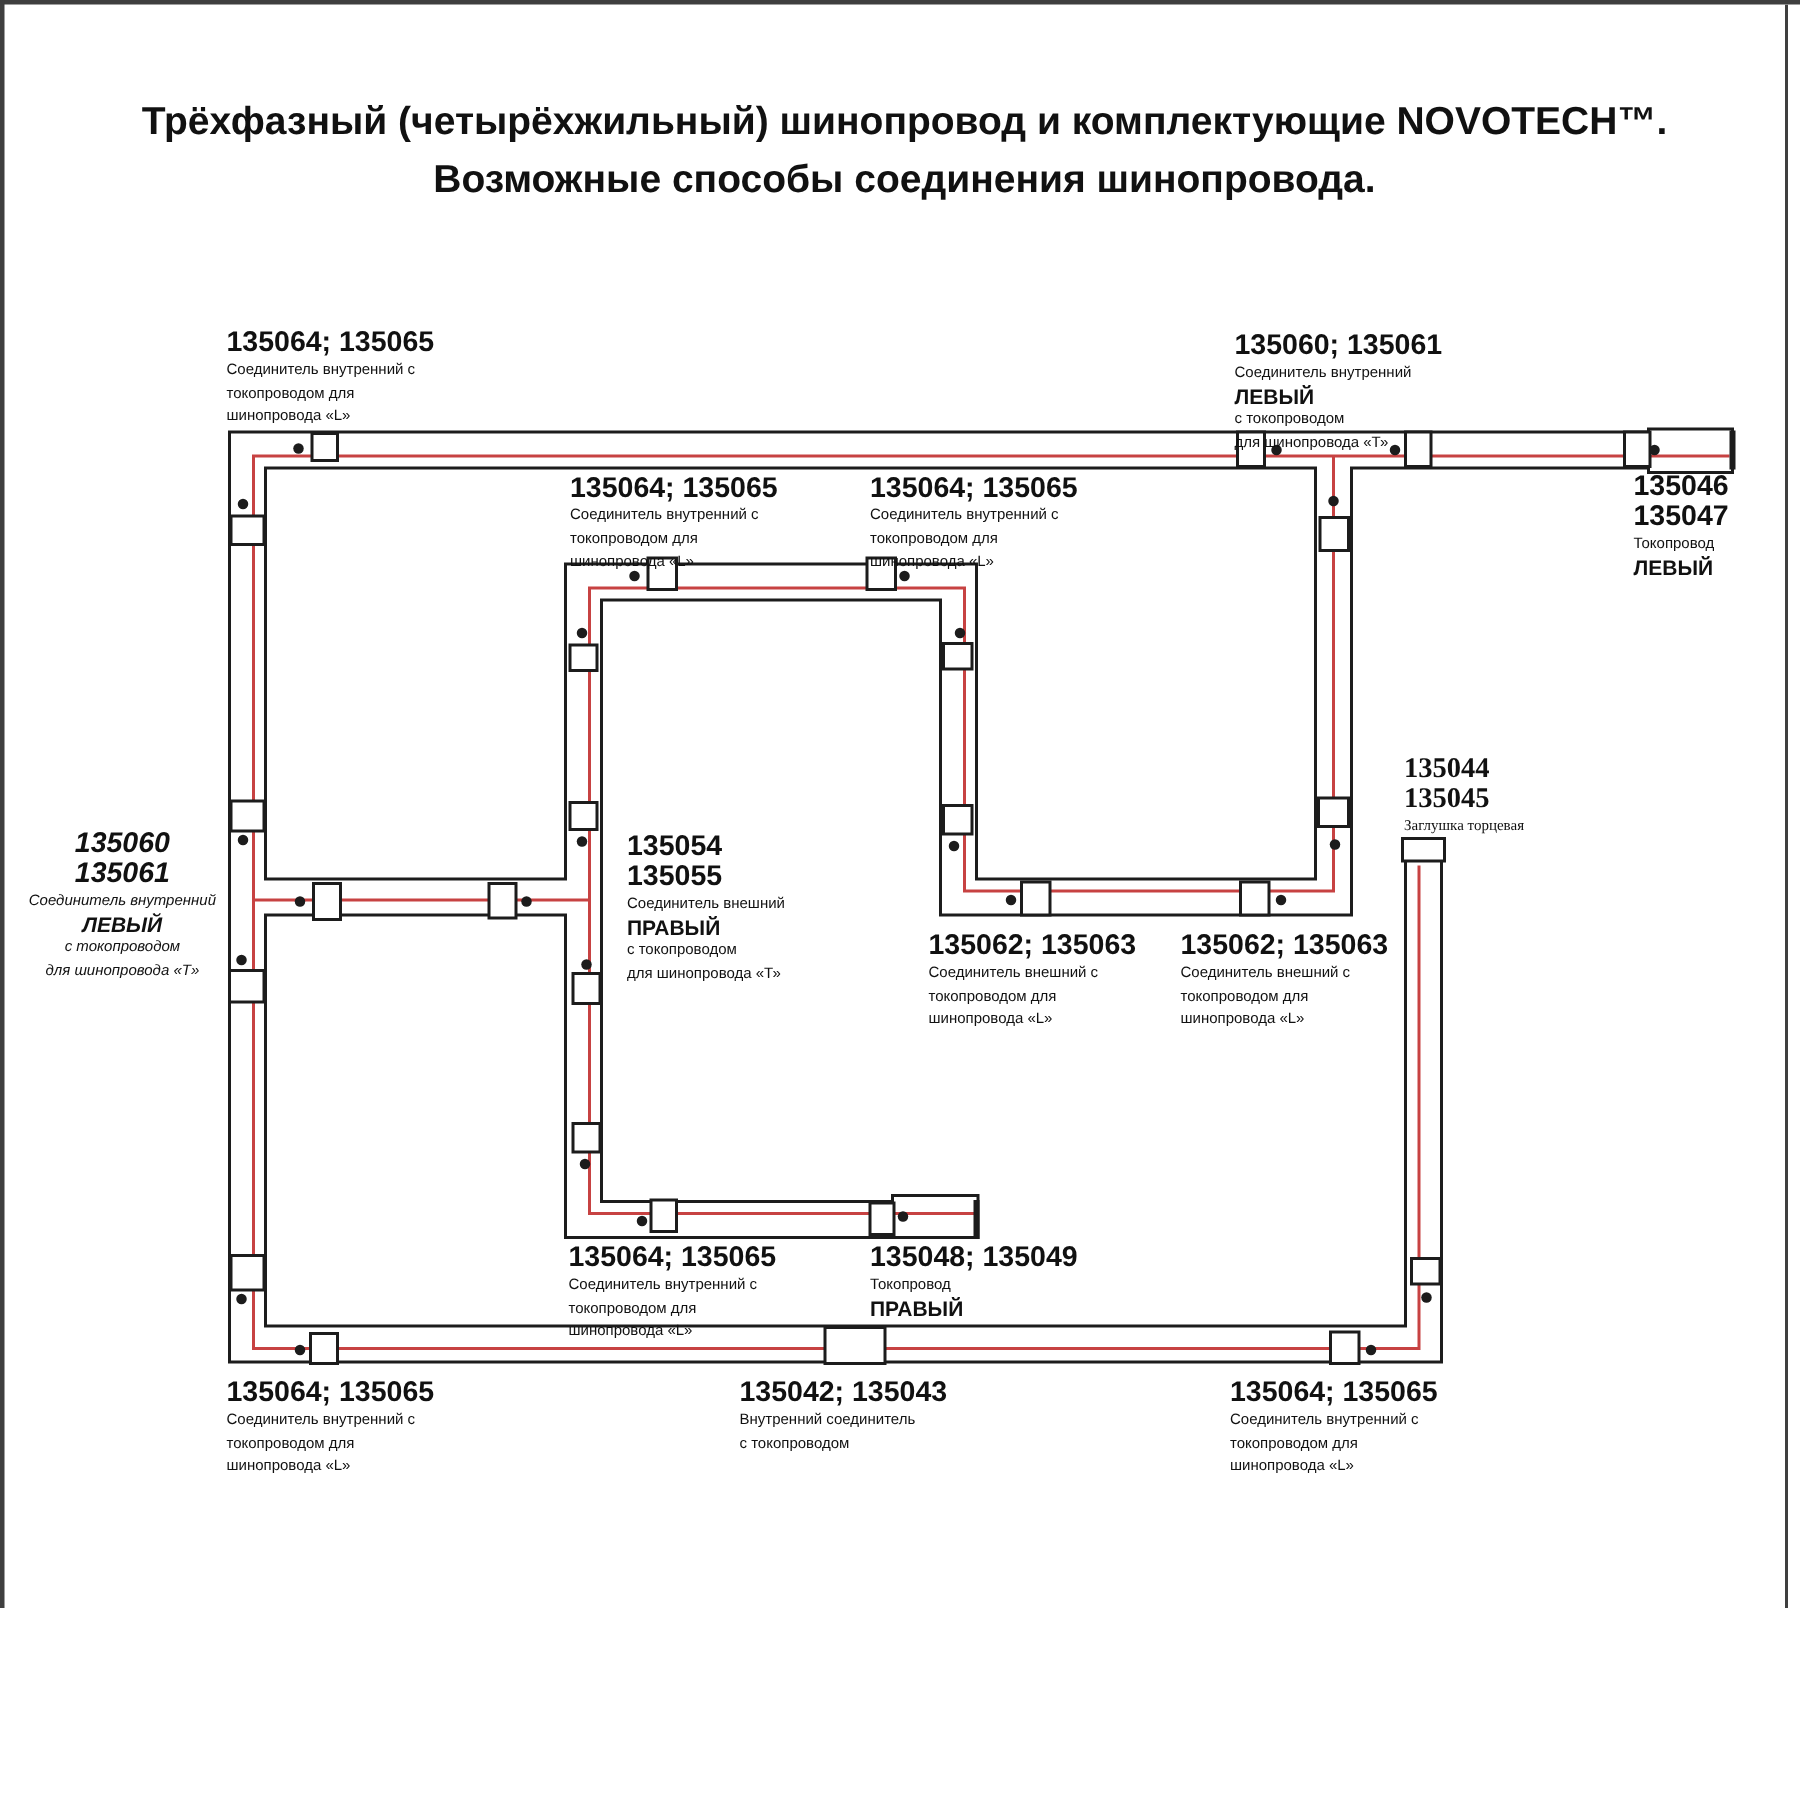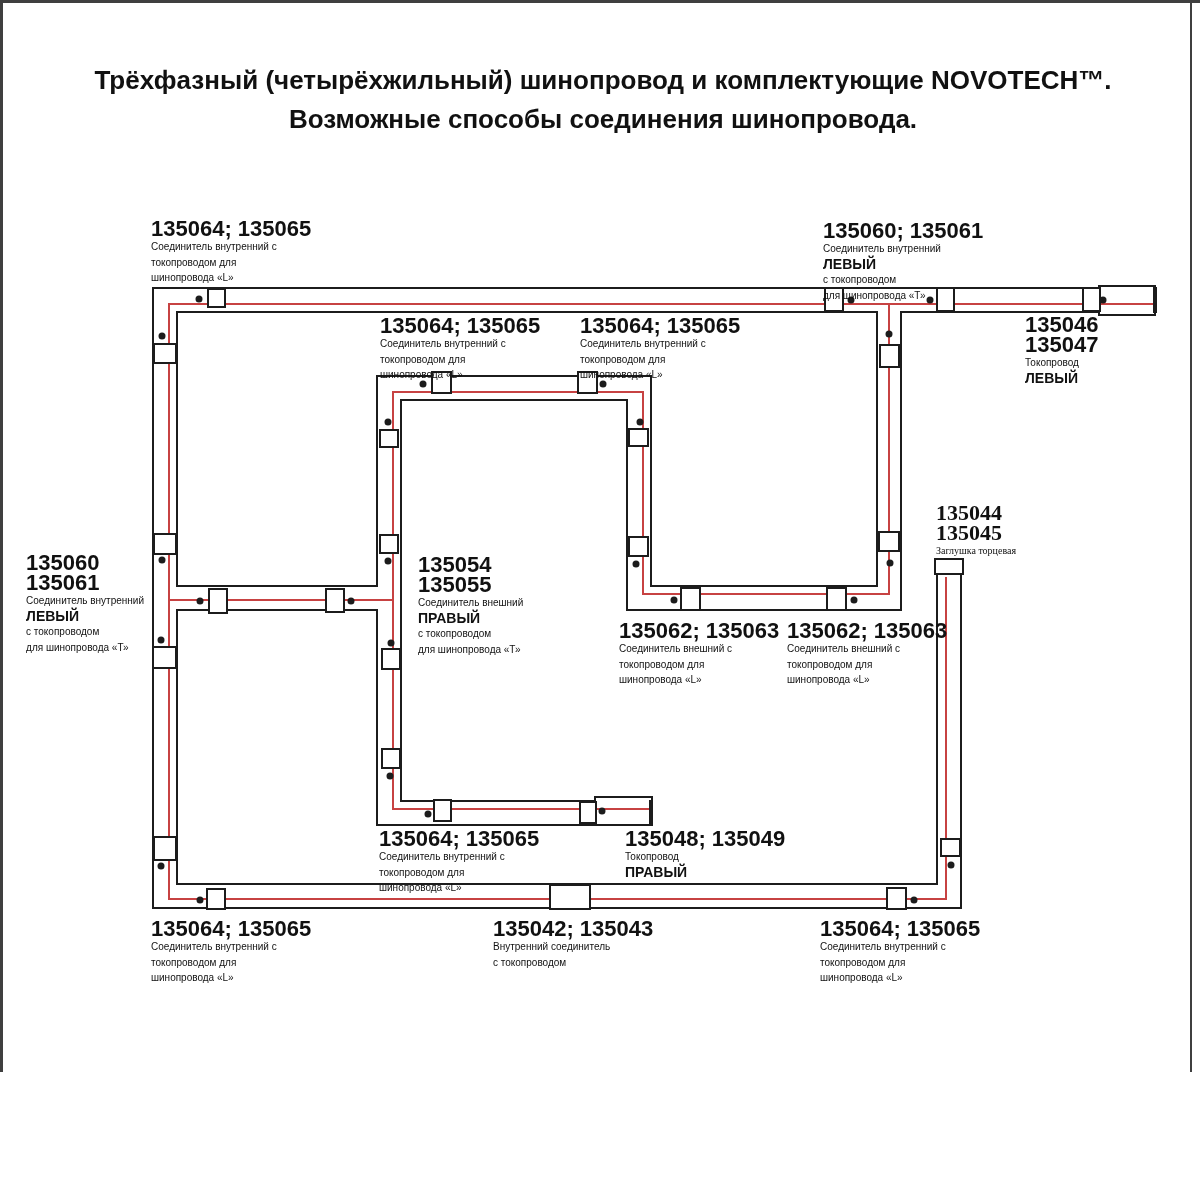--- a/index.html
+++ b/index.html
@@ -19,22 +19,22 @@
   #diagram-svg{position:absolute;top:0;left:0;}
   .track-black{stroke:var(--ink);stroke-width:26;fill:none;}
   .track-white{stroke:#ffffff;stroke-width:22;fill:none;}
   .red-line{stroke:var(--red);stroke-width:2;fill:none;}
   .conn{fill:#ffffff;stroke:var(--ink);stroke-width:2;}
   .dot{fill:var(--ink);}
   .endcap{fill:var(--ink);}
   .feedbox{fill:#ffffff;stroke:var(--ink);stroke-width:2;}
   #labels-layer{position:absolute;top:0;left:0;width:1200px;height:1200px;}
   .label{position:absolute;color:#111;white-space:nowrap;}
-  .label.right{text-align:left;}
-  .num{font-size:22px;font-weight:bold;line-height:20px;}
+  .label.right{text-align:center;font-style:italic;}
+  .num{font-size:19px;font-weight:bold;line-height:20px;}
   .desc{font-size:10px;line-height:15.5px;}
   .desc.b{font-weight:bold;font-size:14px;}
 </style>
 </head>
 <body>
 
 <div id="page">
   <div id="frame-right"></div>
 
   <div id="title">
@@ -136,21 +136,21 @@
         <div class="desc">токопроводом для</div>
         <div class="desc">шинопровода «L»</div>
       </div>
       <div class="label" style="left: 820px; top: 206px; margin-top: 12px;">
         <div class="num">135060; 135061</div>
         <div class="desc">Соединитель внутренний</div>
         <div class="desc b">ЛЕВЫЙ</div>
         <div class="desc">с токопроводом</div>
         <div class="desc">для шинопровода «Т»</div>
       </div>
-      <div class="label" style="left: 1022px; top: 312px;">
+      <div class="label" style="left: 1086px; top: 312px;">
         <div class="num">135046</div>
         <div class="num">135047</div>
         <div class="desc">Токопровод</div>
         <div class="desc b">ЛЕВЫЙ</div>
       </div>
       <div class="label" style="left: 377px; top: 313px;">
         <div class="num">135064; 135065</div>
         <div class="desc">Соединитель внутренний с</div>
         <div class="desc">токопроводом для</div>
         <div class="desc">шинопровода «L»</div>
@@ -193,21 +193,21 @@
         <div class="num">135044</div>
         <div class="num">135045</div>
         <div class="desc">Заглушка торцевая</div>
       </div>
       <div class="label" style="left: 376px; top: 826px;">
         <div class="num">135064; 135065</div>
         <div class="desc">Соединитель внутренний с</div>
         <div class="desc">токопроводом для</div>
         <div class="desc">шинопровода «L»</div>
       </div>
-      <div class="label" style="left: 577px; top: 826px; margin-left: 45px;">
+      <div class="label" style="left: 577px; top: 826px;">
         <div class="num">135048; 135049</div>
         <div class="desc">Токопровод</div>
         <div class="desc b">ПРАВЫЙ</div>
       </div>
       <div class="label" style="left: 148px; top: 916px;">
         <div class="num">135064; 135065</div>
         <div class="desc">Соединитель внутренний с</div>
         <div class="desc">токопроводом для</div>
         <div class="desc">шинопровода «L»</div>
       </div>

